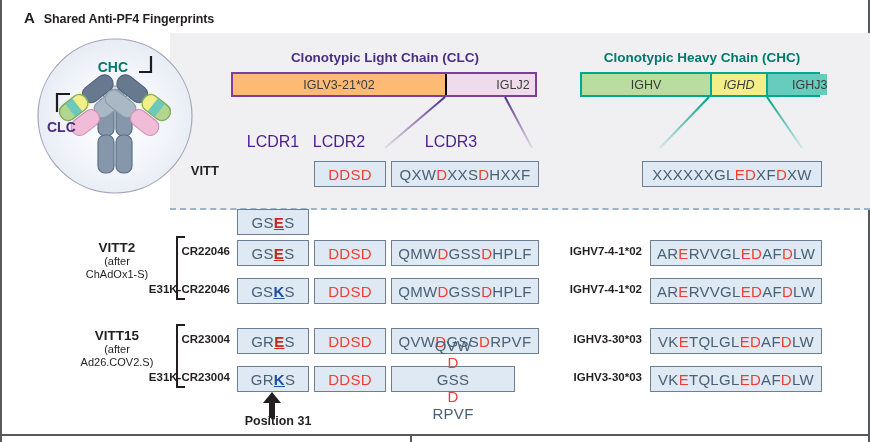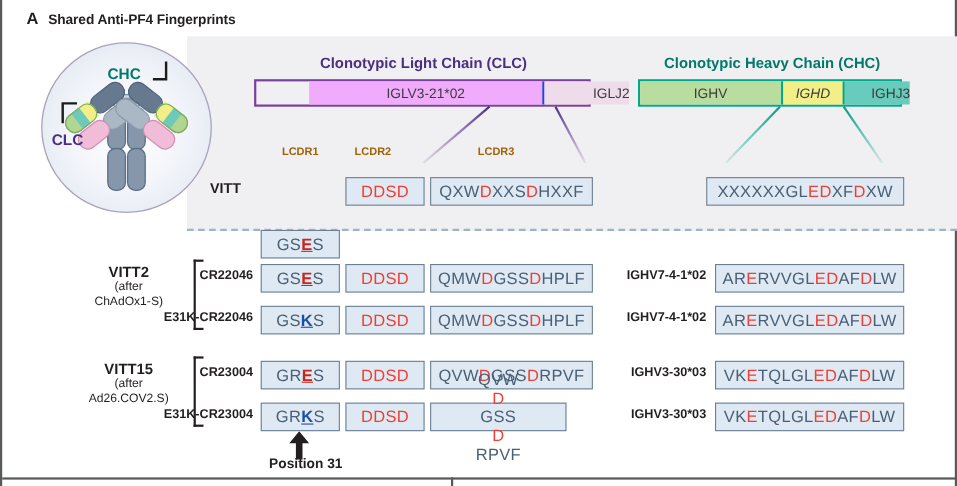--- a/index.html
+++ b/index.html
@@ -47,30 +47,30 @@
   #clc-title{left:228px;top:50px;width:310px;color:#4b2e83;}
   #chc-title{left:560px;top:50px;width:280px;color:#00796b;}
   
   .gene-bar{position:absolute;display:flex;box-sizing:border-box;height:25px;}
   #clc-bar{left:229px;top:72px;width:306px;border:2px solid #7b3f9d;}
   #chc-bar{left:578px;top:72px;width:240px;border:2px solid #00a88e;}
   .gene-seg{
     display:flex;align-items:center;justify-content:center;
     font-size:12.5px;color:#3b3b3b;box-sizing:border-box;
   }
-  #seg-iglv{flex:0 0 214px;background:#f0abfc;border-right:2px solid #1d4ed8;margin-left:48px;}
+  #seg-iglv{flex:0 0 214px;background:#fdba74;border-right:2px solid #000000;}
   #seg-iglj{flex:1 1 auto;background:#efdcea;padding-left:44px;}
   #seg-ighv{flex:0 0 130px;background:#b8dd9e;border-right:2px solid #00a88e;}
   #seg-ighd{flex:0 0 56px;background:#f2ef88;border-right:2px solid #00a88e;font-style:italic;}
   #seg-ighj{flex:1 1 auto;background:#68ccbd;padding-left:24px;}
   
   #connectors{position:absolute;left:0;top:0;width:870px;height:442px;pointer-events:none;}
   
   .cdr-head{
-    position:absolute;top:133px;font-size:10px;font-weight:bold;color:#a16207;
+    position:absolute;top:133px;font-size:16px;font-weight:normal;color:#4c1d95;
     text-align:center;
   }
   #h-lcdr1{left:241px;width:60px;}
   #h-lcdr2{left:307px;width:60px;}
   #h-lcdr3{left:374px;width:150px;}
   #h-hcdr3{left:625px;width:190px;}
   
   .seqbox{
     position:absolute;height:26px;box-sizing:border-box;
     border:1.5px solid #6b7f94;background:#dfe9f3;

